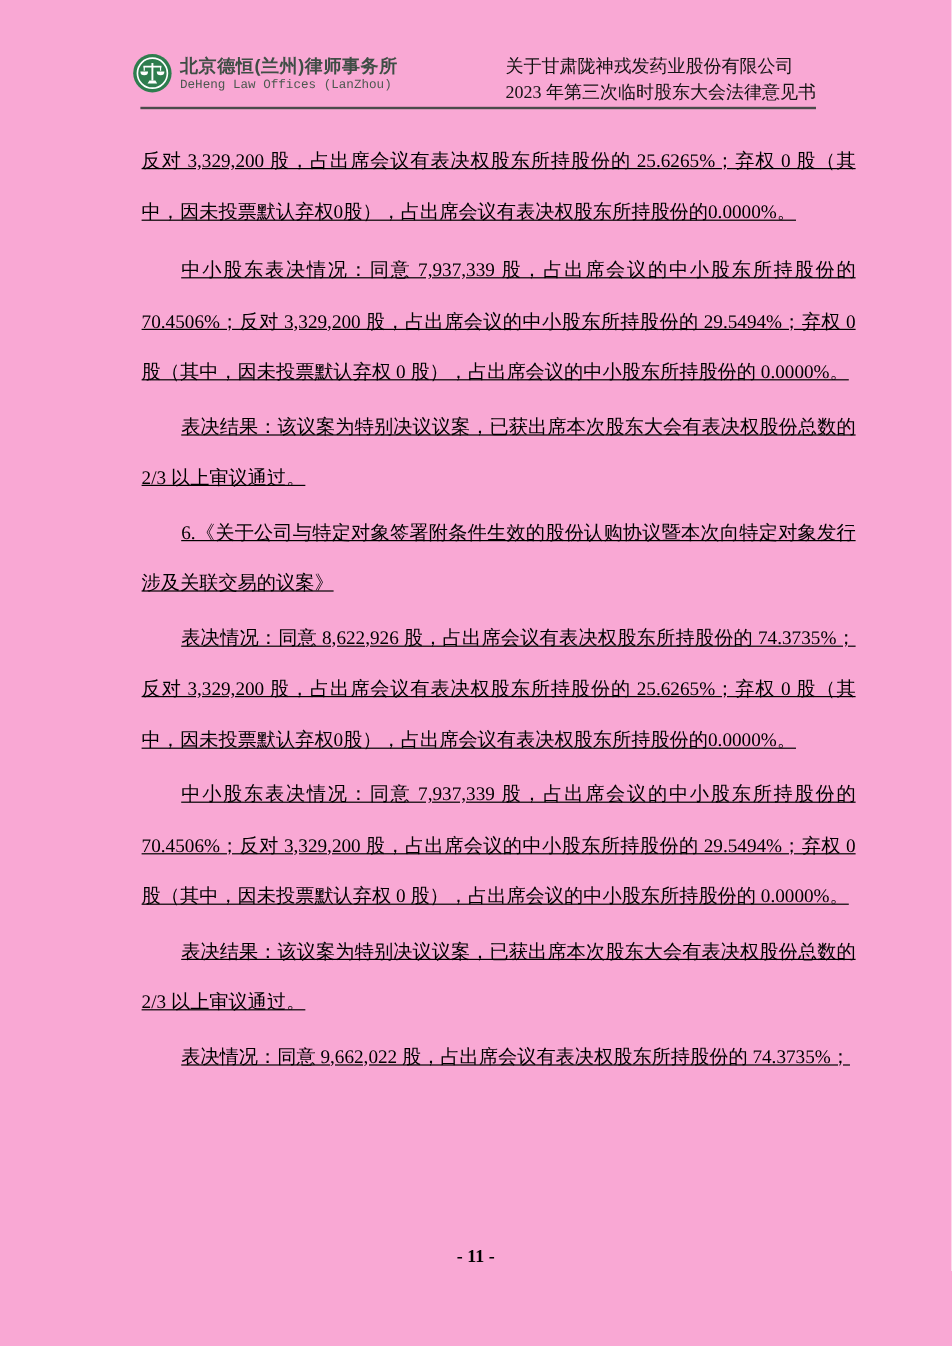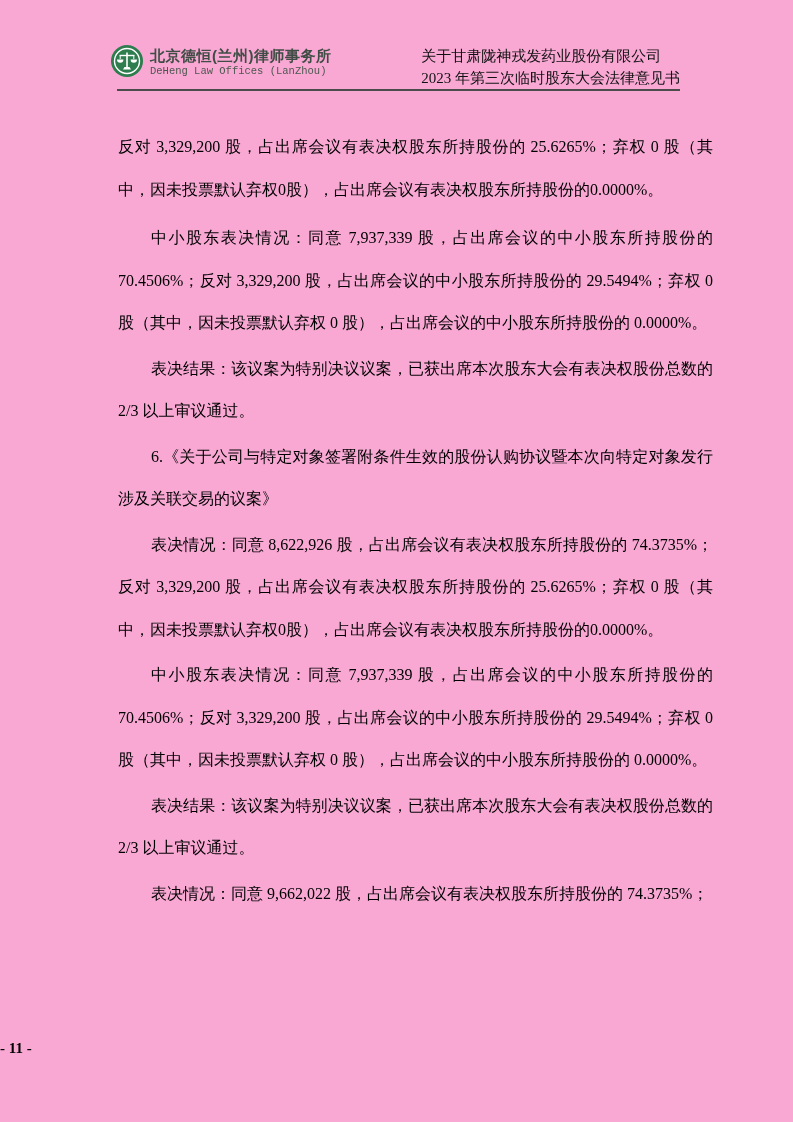--- a/index.html
+++ b/index.html
@@ -67,22 +67,23 @@
     top: 89px;
     width: 563px;
     height: 2px;
     background: #4b4b4b;
   }
 
   
   .doc-body {
     position: absolute;
     left: 118px;
-    top: 126px;
+    top: 114px;
     width: 595px;
+    text-decoration: underline;
   }
   .para {
     margin: 0 0 3px 0;
     font-size: 16px;
     line-height: 42.5px;
     text-align: justify;
     text-justify: inter-ideograph;
     color: #000000;
   }
   .para.first {
@@ -91,20 +92,21 @@
   .para.indent {
     text-indent: 33px;
   }
 
   
   .page-footer {
     position: absolute;
     left: 0;
     top: 1040px;
     width: 100%;
+    text-align: center;
     font-size: 15px;
     font-weight: bold;
     color: #000000;
   }
 </style>
 </head>
 <body>
 
 <div class="page">
 

